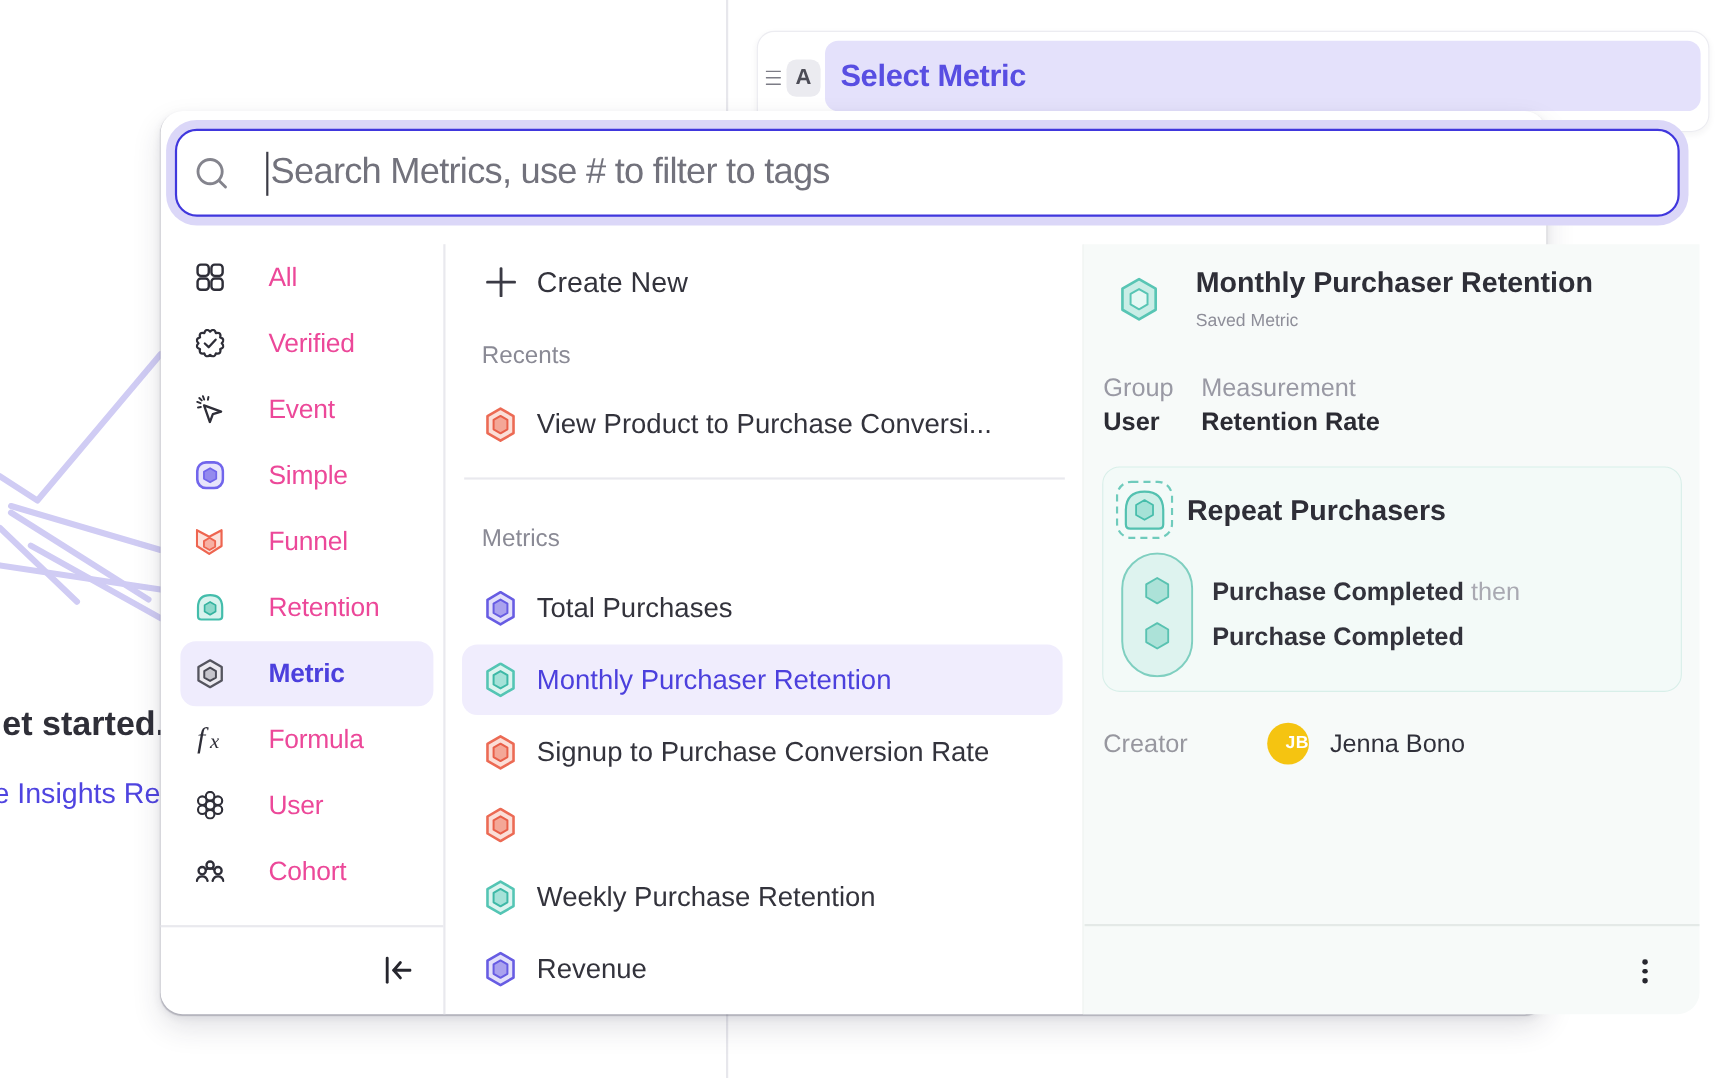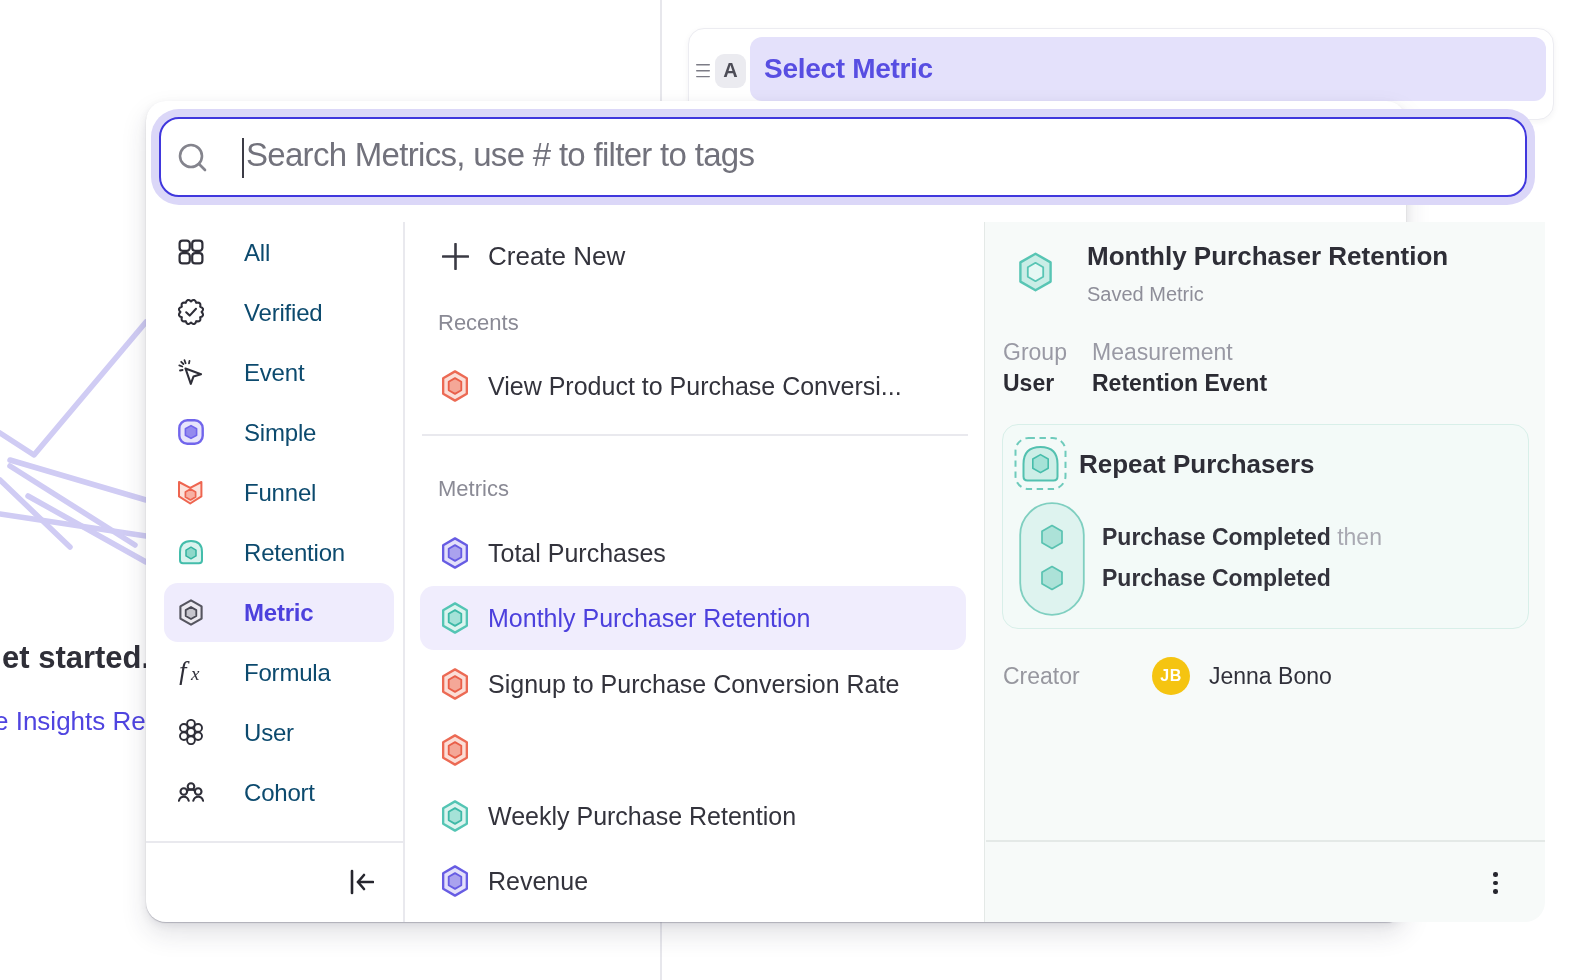--- a/index.html
+++ b/index.html
@@ -38,45 +38,45 @@
     line-height:38px; white-space:nowrap; }
 
   
   #div1 { left:257px; top:121px; width:1.5px; height:700px; background:#e9e9ee; }
   #rpanel { left:838px; top:121px; width:561px; height:700px; background:#f7faf9;
     border-left:1.5px solid #e4e9e7; border-radius:0 0 20px 0; }
 
   
   .srow { left:18px; width:230px; height:59px; border-radius:14px; }
   .srow.sel { background:#efecfd; }
-  .slabel { position:absolute; left:80px; font-size:24px; color:#0c4a6e;
+  .slabel { position:absolute; left:80px; font-size:24px; color:#ec4899;
     line-height:59px; white-space:nowrap; letter-spacing:-0.2px; }
   .srow.sel .slabel { color:#4c40dd; font-weight:bold;text-align:center; }
   .sicon { position:absolute; left:14px; top:16px; }
   #sfoot-div { left:0; top:740px; width:257px; height:1.5px; background:#e9e9ee; }
 
   
   .mhead { left:292px; font-size:22px; color:#8a8a95; white-space:nowrap; }
   .mrow  { left:342px; font-size:25px; font-weight:normal; color:#33333c;
     white-space:nowrap; z-index:1; }
   #msel { left:274px; top:485px; width:546px; height:64px; border-radius:14px;
     background:#f0edfd; }
   #mdivider { left:276px; top:333px; width:546px; height:1.5px; background:#e9e9ee; }
   .hexicon { left:295px; z-index:1; }
   .rp-title { left:941px; top:140px; font-size:26px; font-weight:bold; color:#2e2e37;
     white-space:nowrap; }
-  .rp-sub { left:941px; top:182px; font-size:20px; color:#8e8e99; }
+  .rp-sub { left:941px; top:182px; font-size:16px; color:#8e8e99; }
   #rcard { left:856px; top:323px; width:527px; height:205px; border:1.5px solid #d8efe9;
     border-radius:16px; background:#f3faf8; }
   #rfoot-div { left:839.5px; top:739px; width:559.5px; height:1.5px; background:#e4e9e7; }
   .dot { width:4.5px; height:4.5px; border-radius:50%; background:#26262e; position:absolute; left:1347px; }
 
   #jb { left:1006px; top:556px; width:38px; height:38px; border-radius:50%;
     background:#f5c411; color:#fff; font-weight:bold; font-size:16px;
-    text-align:center; line-height:38px; letter-spacing:0.5px; }
+    text-align:right; line-height:38px; letter-spacing:0.5px; }
 </style>
 </head>
 <body>
 <div id="page">
   <div id="vline" class="abs"></div>
 
   <svg class="abs" style="left:0;top:300px" width="150" height="290" viewBox="0 0 150 290">
     <g stroke="#d0ccf4" stroke-width="5.5" fill="none" stroke-linecap="round" stroke-linejoin="round">
       <polyline points="0,133 34,155 146,22"></polyline>
       <line x1="10" y1="160" x2="146" y2="200"></line>
@@ -265,21 +265,21 @@
 
     <svg class="abs" style="left:872px;top:151px" width="35" height="40" viewBox="0 0 35 40">
         <path d="M17.5 1.7 L32.6 10.4 V29.6 L17.5 38.3 L2.4 29.6 V10.4 Z" fill="#c9ede6" stroke="#58c5b4" stroke-width="2.4" stroke-linejoin="round"></path>
         <path d="M17.5 10.8 L25.2 15.2 V24.8 L17.5 29.2 L9.8 24.8 V15.2 Z" fill="#e6f8f4" stroke="#58c5b4" stroke-width="1.8" stroke-linejoin="round"></path>
       </svg>
     <div class="abs rp-title">Monthly Purchaser Retention</div>
     <div class="abs rp-sub">Saved Metric</div>
     <div class="abs" style="left:857px;top:238px;font-size:23px;color:#9999a4">Group</div>
     <div class="abs" style="left:946px;top:238px;font-size:23px;color:#9999a4">Measurement</div>
     <div class="abs" style="left:857px;top:269px;font-size:23px;font-weight:bold;color:#2b2b33">User</div>
-    <div class="abs" style="left:946px;top:269px;font-size:23px;font-weight:bold;color:#2b2b33">Retention Event</div>
+    <div class="abs" style="left:946px;top:269px;font-size:23px;font-weight:bold;color:#2b2b33">Retention Rate</div>
 
     <div id="rcard" class="abs"></div>
         <svg class="abs" style="left:868px;top:335px" width="53" height="55" viewBox="0 0 53 55">
       <rect x="1.5" y="2" width="50" height="51" rx="13" fill="none" stroke="#6fcbbc" stroke-width="2" stroke-dasharray="6.4 4.6"></rect>
       <path d="M13.5 44.5 Q9.5 44.5 9.5 40.5 V28 Q9.5 11 26.5 11 Q43.5 11 43.5 28 V40.5 Q43.5 44.5 39.5 44.5 Z" fill="#cdeee7" stroke="#53c1b0" stroke-width="2" stroke-linejoin="round"></path>
       <path d="M26.5 18.6 L34.2 23 V32.2 L26.5 36.6 L18.8 32.2 V23 Z" fill="#a5e2d7" stroke="#47bdab" stroke-width="1.6" stroke-linejoin="round"></path>
     </svg>
     <svg class="abs" style="left:873px;top:401px" width="66" height="114" viewBox="0 0 66 114">
       <rect x="1.2" y="1.2" width="63.6" height="111.6" rx="31.8" fill="#def3ef" stroke="#7fcfc0" stroke-width="1.8"></rect>
       <path d="M33 23.5 L43 29.3 V40.7 L33 46.5 L23 40.7 V29.3 Z" fill="#ace2d8" stroke="#59c2b1" stroke-width="1.7" stroke-linejoin="round"></path>

